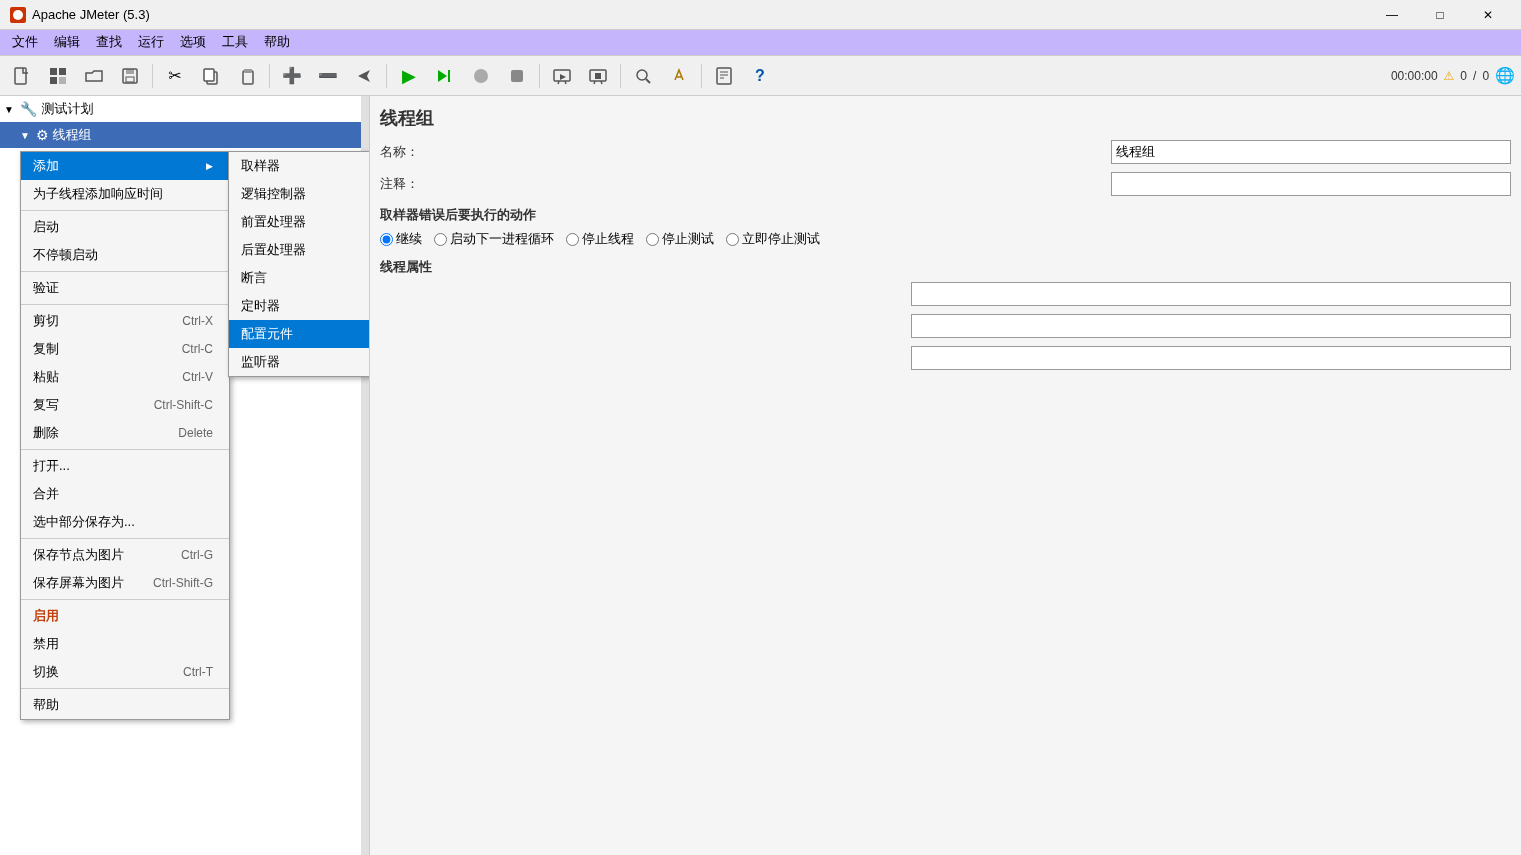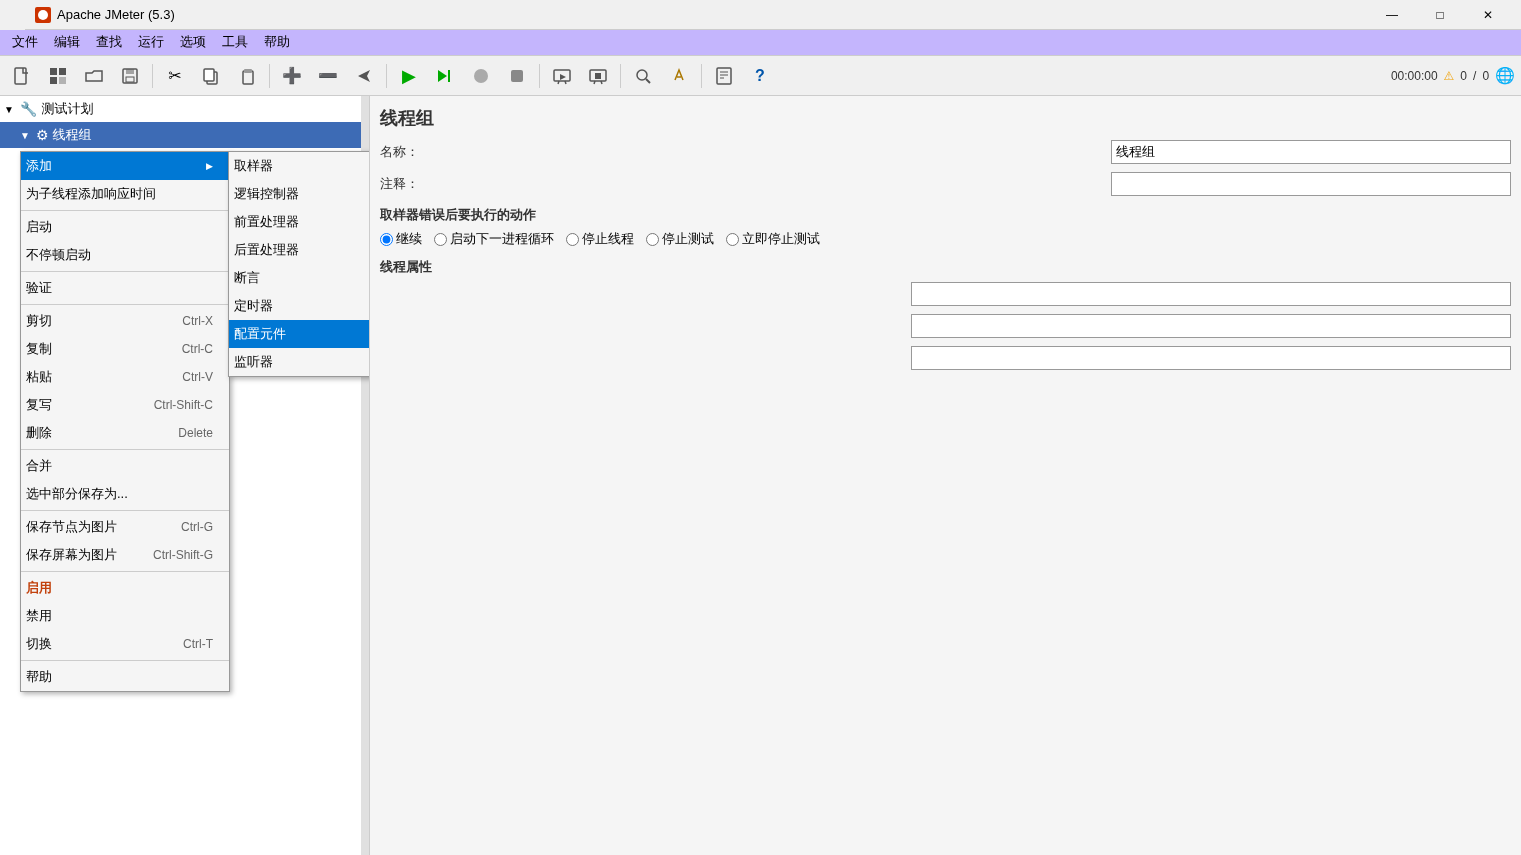--- a/index.html
+++ b/index.html
@@ -14,21 +14,20 @@
     }
     
     .title-bar {
       background: #f0f0f0;
       height: 30px;
       display: flex;
       align-items: center;
       justify-content: space-between;
       padding: 0 10px;
       border-bottom: 1px solid #ccc;
-      margin-left: 25px;
     }
     .title-bar-left {
       display: flex;
       align-items: center;
       gap: 6px;
       font-size: 13px;
     }
     .title-bar-left .app-icon {
       width: 16px;
       height: 16px;
@@ -133,21 +132,21 @@
       border: 1px solid #999;
       box-shadow: 2px 2px 5px rgba(0,0,0,0.3);
       min-width: 200px;
       pointer-events: all;
       z-index: 100;
     }
     .ctx-menu-item {
       display: flex;
       align-items: center;
       justify-content: space-between;
-      padding: 5px 16px 5px 5px;
+      padding: 5px 16px 5px 12px;
       cursor: pointer;
       font-size: 13px;
       white-space: nowrap;
     }
     .ctx-menu-item.active { background: #0078d4; color: white; }
     .ctx-menu-item.disabled { color: #c2410c; cursor: default; font-weight: bold; }
     .ctx-menu-sep {
       height: 1px;
       background: #ccc;
       margin: 2px 0;
@@ -420,20 +419,23 @@
       </div>
       <div class="ctx-menu-item">
         <span>复写</span>
         <span class="shortcut">Ctrl-Shift-C</span>
       </div>
       <div class="ctx-menu-item">
         <span>删除</span>
         <span class="shortcut">Delete</span>
       </div>
       <div class="ctx-menu-sep"></div>
+      <div class="ctx-menu-item">
+        <span>打开...</span>
+      </div>
       <div class="ctx-menu-item">
         <span>合并</span>
       </div>
       <div class="ctx-menu-item">
         <span>选中部分保存为...</span>
       </div>
       <div class="ctx-menu-sep"></div>
       <div class="ctx-menu-item">
         <span>保存节点为图片</span>
         <span class="shortcut">Ctrl-G</span>

